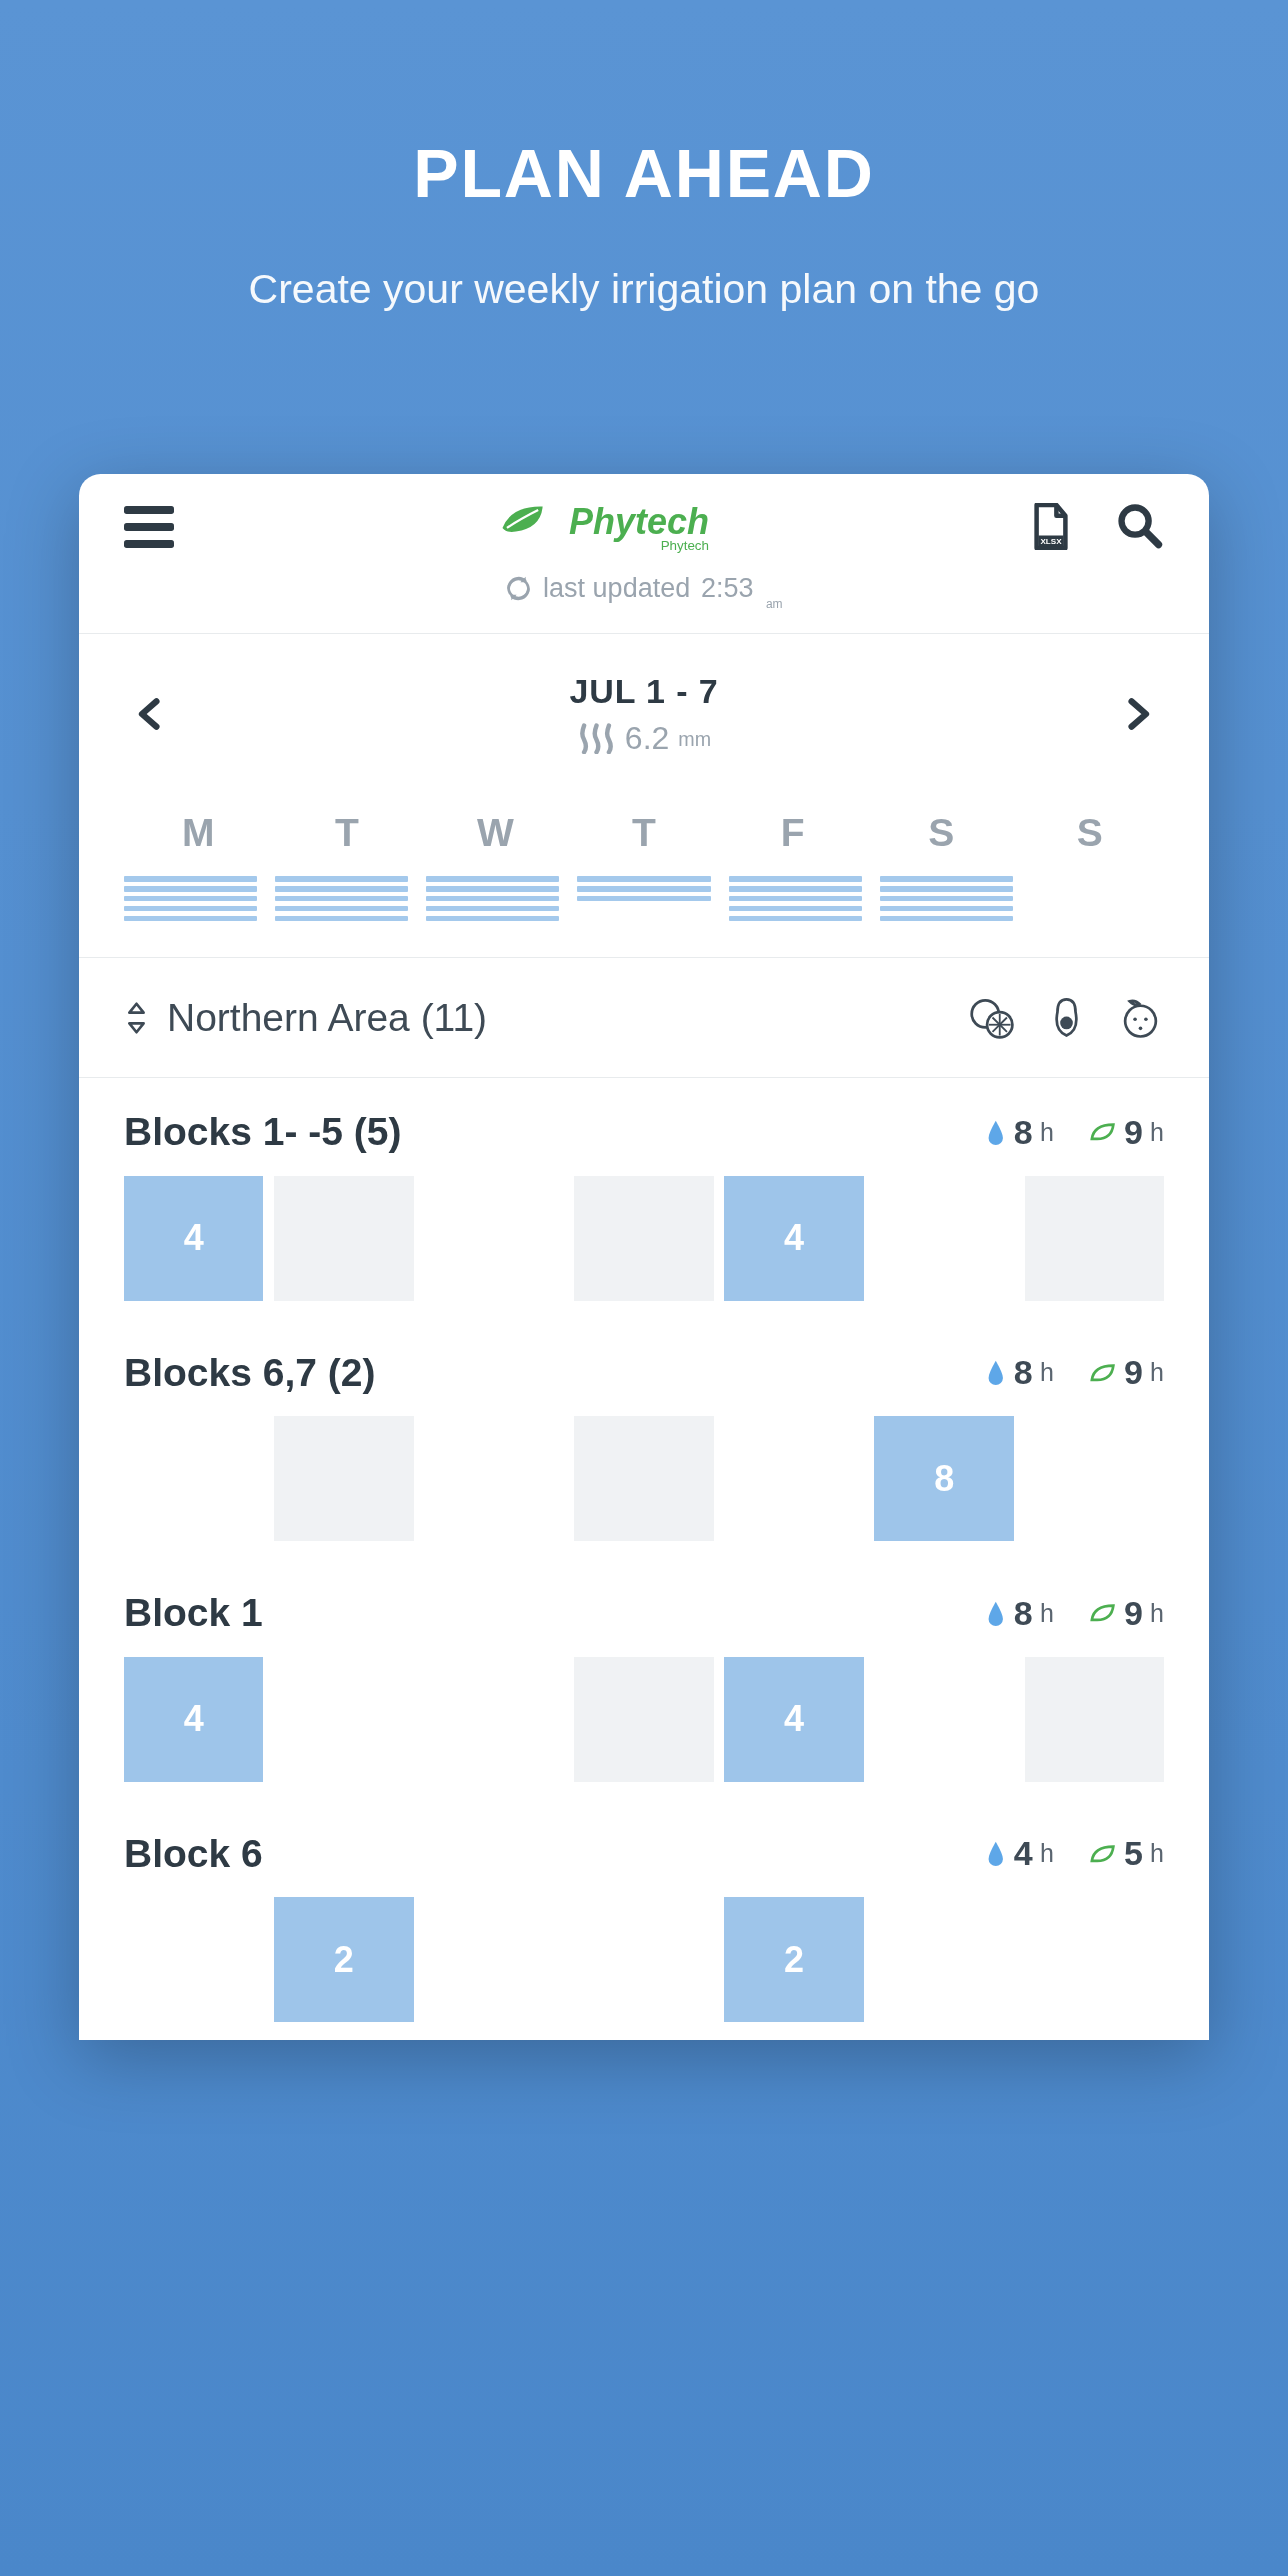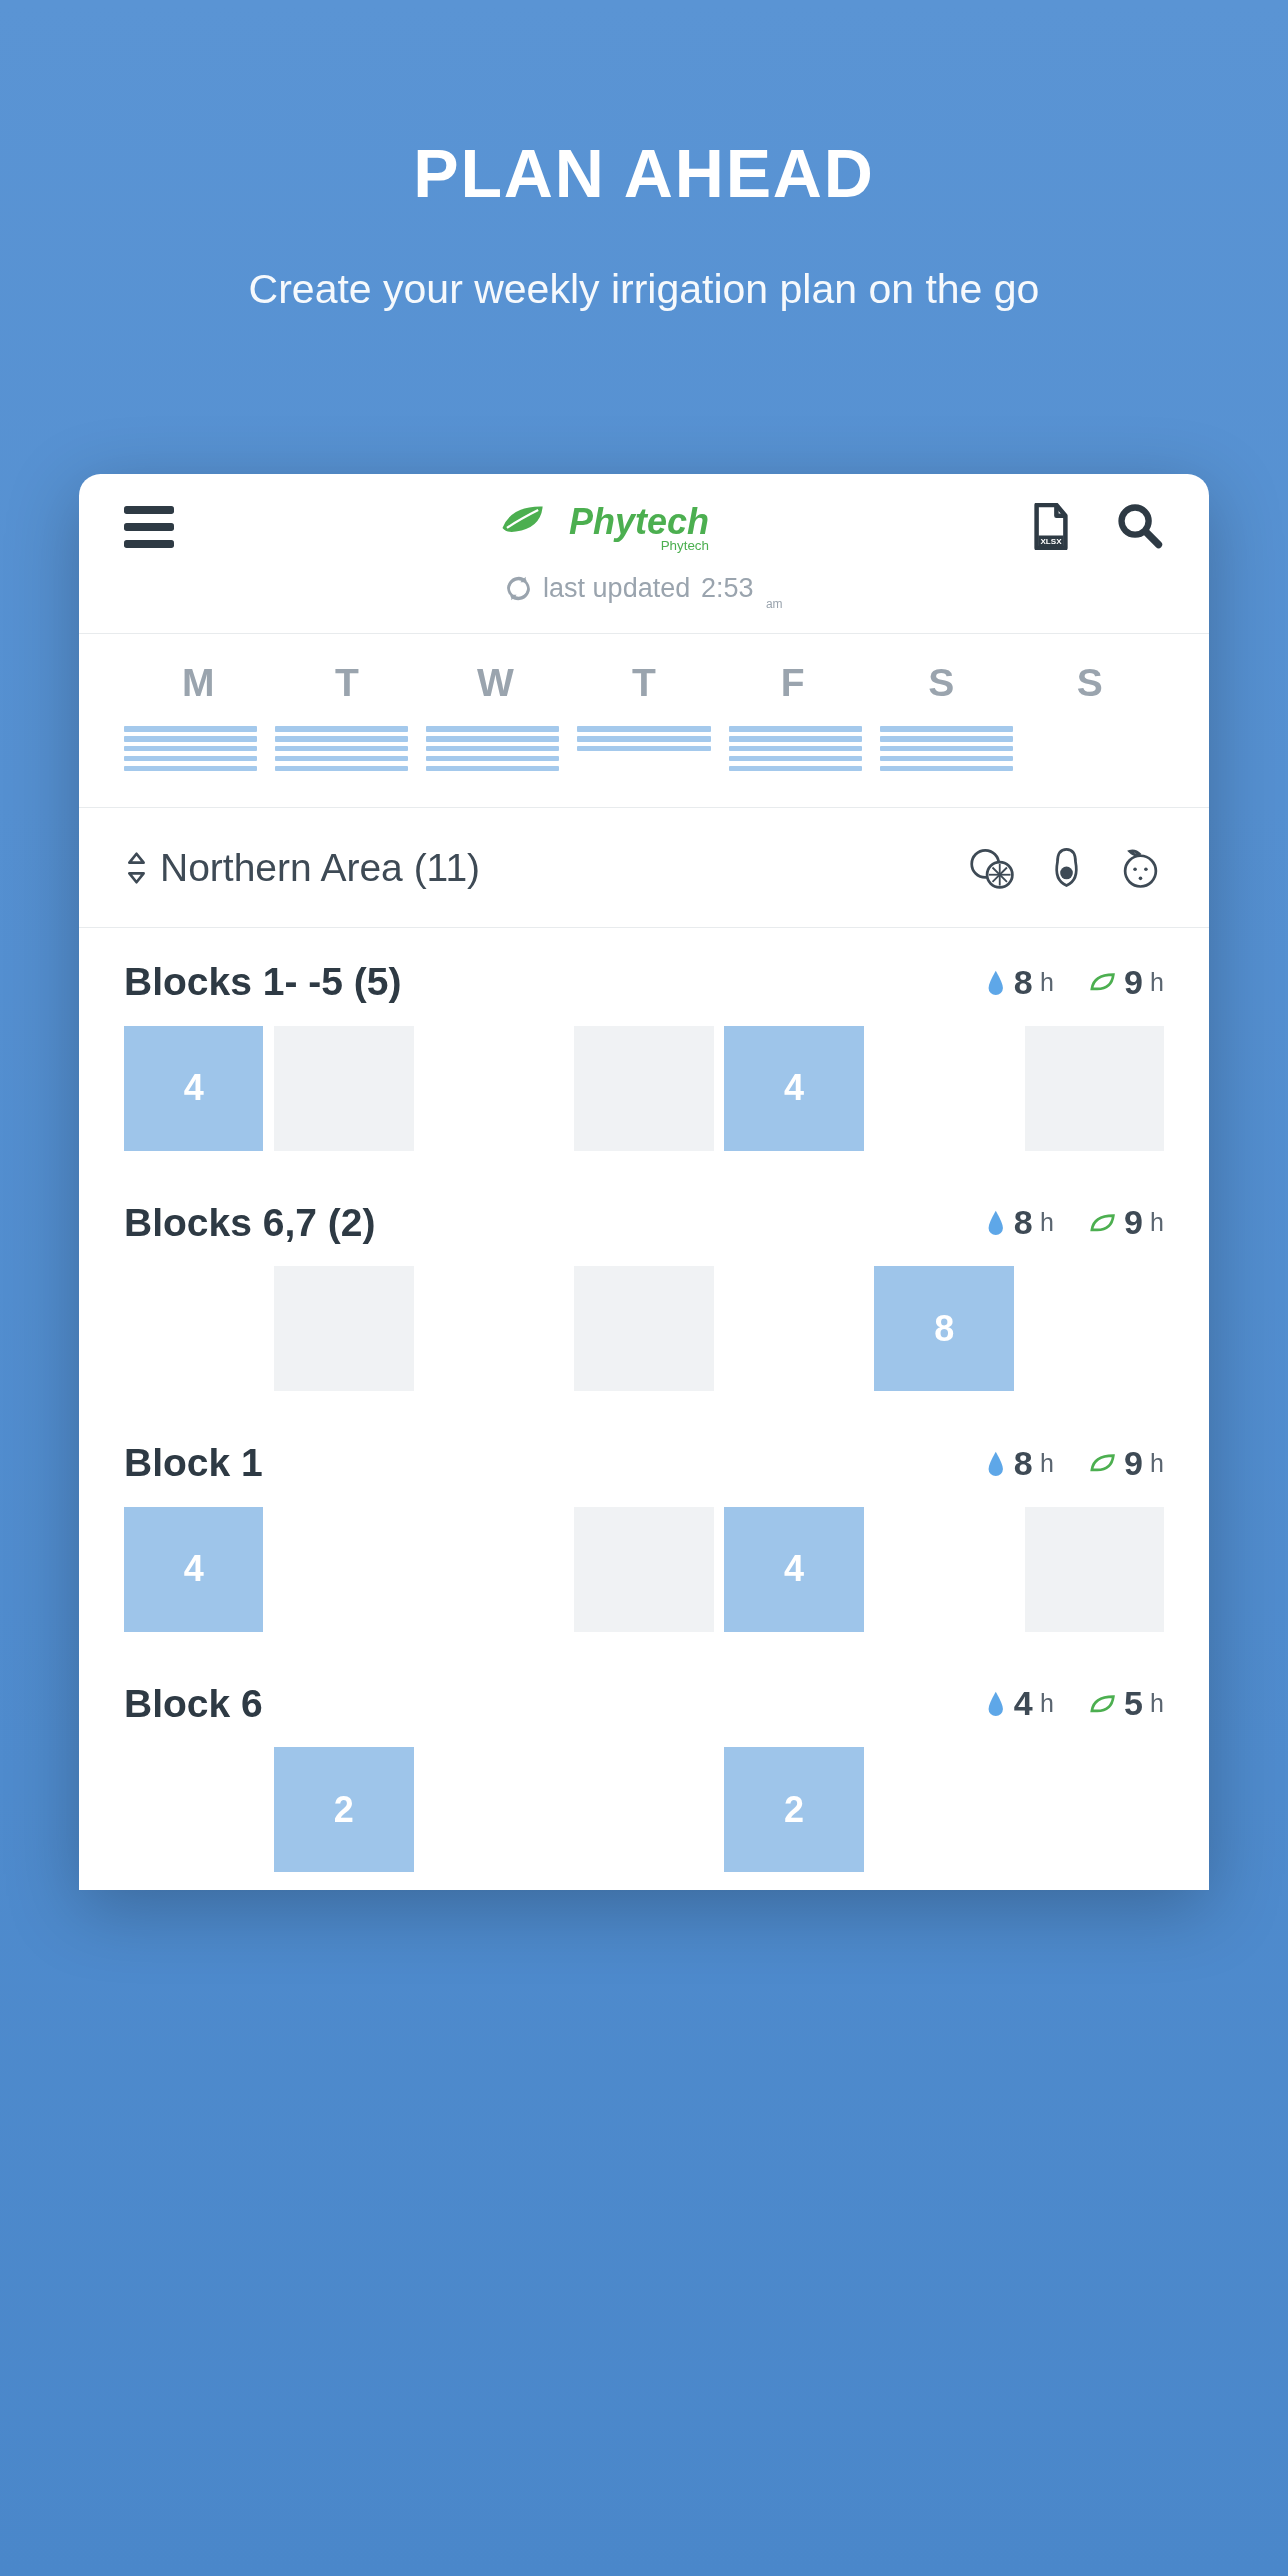--- a/index.html
+++ b/index.html
@@ -88,21 +88,21 @@
     .day-bars { display: flex; padding: 3.6px 45px 36px; gap: 18px; }
     .day-bar { flex: 1; height: 45px; display: flex; flex-direction: column; gap: 4.5px; justify-content: center; }
     .bar-line { height: 5.4px; background: #a4c9ec; border-radius: 0.9px; }
     .day-bar.partial .bar-line:nth-child(n+4) { opacity: 0; }
     
     .area-row {
       border-top: 1.8px solid #e8ebed;
       border-bottom: 1.8px solid #e8ebed;
       display: flex; align-items: center;
       padding: 36px 45px;
-      gap: 11px;
+      gap: 18px;
     }
     .sort-icon { width: 25px; height: 32px; }
     .area-name { font-size: 39px; color: #3e4a55; font-weight: 500; flex: 1; }
     .crop-icons { display: flex; gap: 27px; }
     .crop-icon { width: 47px; height: 47px; }
     
     .block-section { padding: 0; }
     .block-header {
       display: flex; align-items: center; justify-content: space-between;
       padding: 32px 45px 21.5px;
@@ -181,20 +181,40 @@
       <path d="M26 15 A11 11 0 1 1 23 7" fill="none" stroke="#9aa4ae" stroke-width="3"></path>
       <path d="M23 2 L23 8 L17 8 Z" fill="#9aa4ae"></path>
       <path d="M4 15 A11 11 0 1 1 7 23" fill="none" stroke="#9aa4ae" stroke-width="3"></path>
       <path d="M7 28 L7 22 L13 22 Z" fill="#9aa4ae"></path>
     </svg>
     <span>last updated </span>
     <span>2:53</span>
     <span class="ampm">am</span>
   </div>
 
+  <div class="week-nav">
+    <svg class="arrow" viewBox="0 0 40 40">
+      <path d="M26 6 L10 20 L26 34" fill="none" stroke="#2e3a44" stroke-width="7" stroke-linecap="round" stroke-linejoin="round"></path>
+    </svg>
+    <div class="week-center">
+      <div class="date-range">JUL 1 - 7</div>
+      <div class="evap-row">
+        <svg class="waves-icon" viewBox="0 0 44 36">
+          <path d="M8 4 Q4 14 8 20 Q12 28 8 34" fill="none" stroke="#9aa4ae" stroke-width="5" stroke-linecap="round"></path>
+          <path d="M22 4 Q18 14 22 20 Q26 28 22 34" fill="none" stroke="#9aa4ae" stroke-width="5" stroke-linecap="round"></path>
+          <path d="M36 4 Q32 14 36 20 Q40 28 36 34" fill="none" stroke="#9aa4ae" stroke-width="5" stroke-linecap="round"></path>
+        </svg>
+        <span class="evap-val">6.2</span>
+        <span class="evap-unit">mm</span>
+      </div>
+    </div>
+    <svg class="arrow" viewBox="0 0 40 40">
+      <path d="M14 6 L30 20 L14 34" fill="none" stroke="#2e3a44" stroke-width="7" stroke-linecap="round" stroke-linejoin="round"></path>
+    </svg>
+  </div>
 
   <div class="day-letters">
     <div class="day-letter">M</div>
     <div class="day-letter">T</div>
     <div class="day-letter">W</div>
     <div class="day-letter">T</div>
     <div class="day-letter">F</div>
     <div class="day-letter">S</div>
     <div class="day-letter">S</div>
   </div>

